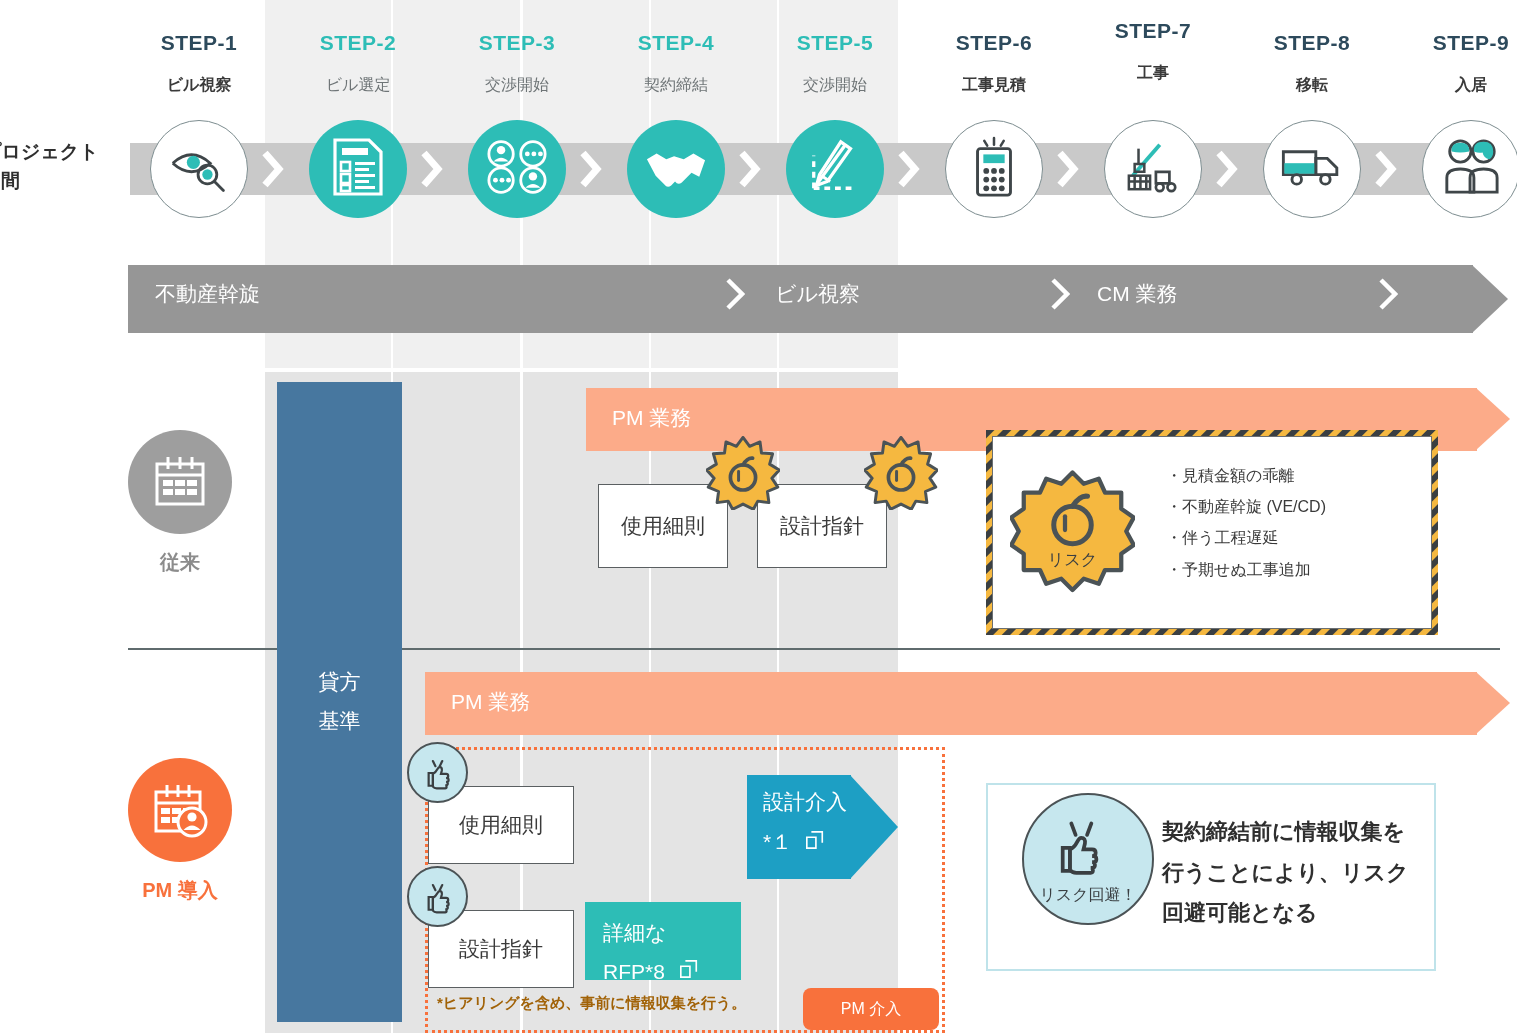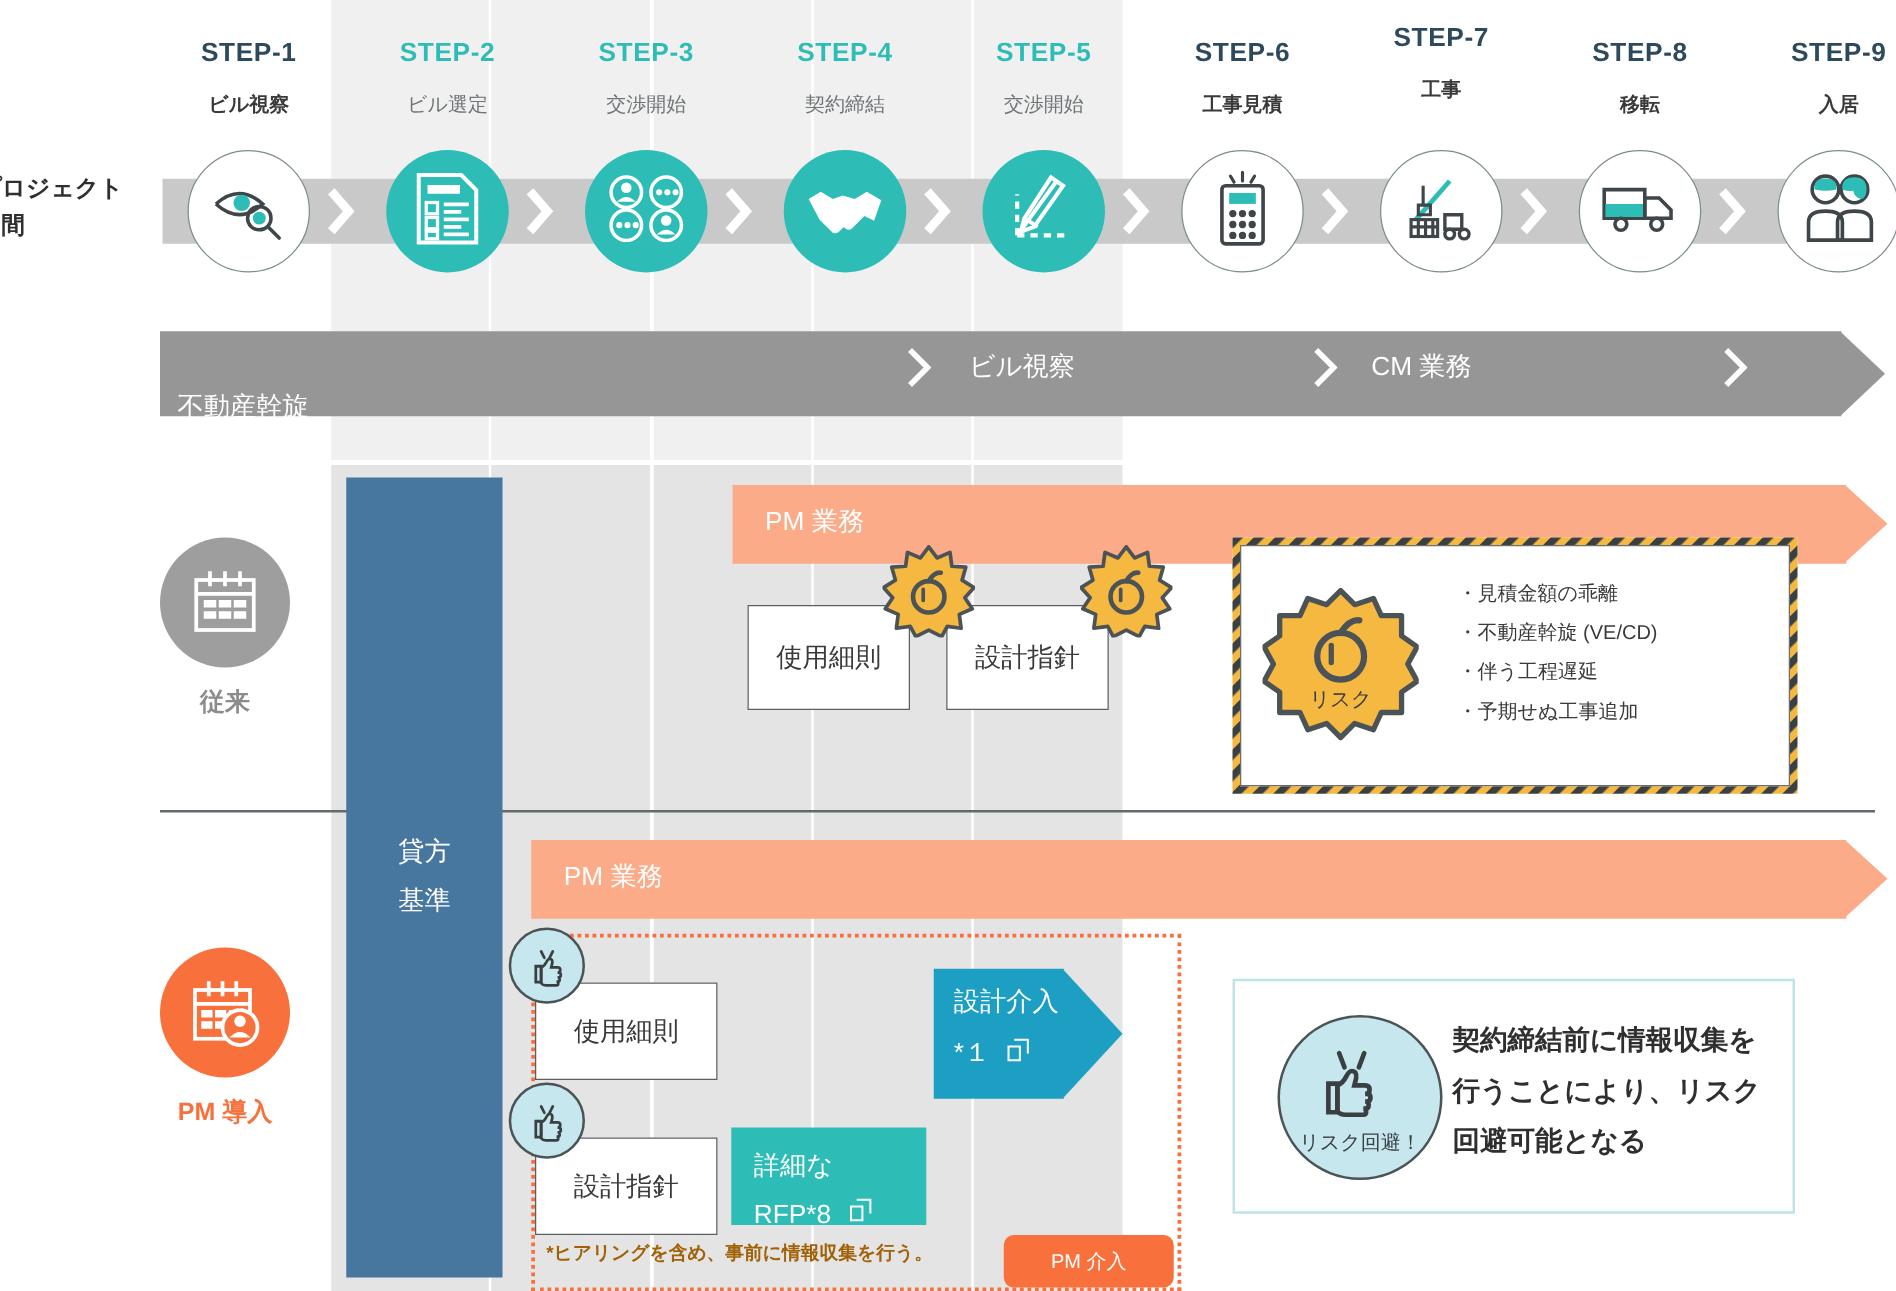--- a/index.html
+++ b/index.html
@@ -474,21 +474,21 @@
 
   <div class="side-label" style="left:-18px;top:137px;">
     <div>プロジェクト</div>
     <div>期間</div>
   </div>
 
   <div class="svc-arrow">
     <div class="body"></div>
       <div class="tip"></div>
   </div>
-  <div class="svc-txt" style="left:142px;margin-top:32px;">不動産幹旋</div>
+  <div class="svc-txt" style="left:155px;">不動産幹旋</div>
   <div class="svc-txt" style="left:775px;">ビル視察</div>
   <div class="svc-txt" style="left:1097px;">CM 業務</div>
   <div class="svc-chev" style="left:725px;">
     <svg viewBox="0 0 20 32" width="20" height="32">
         <path d="M3 2 L17 16 L3 30" fill="none" stroke="#fff" stroke-width="4.5"></path>
       </svg>
   </div>
   <div class="svc-chev" style="left:1050px;">
     <svg viewBox="0 0 20 32" width="20" height="32">
         <path d="M3 2 L17 16 L3 30" fill="none" stroke="#fff" stroke-width="4.5"></path>
@@ -661,21 +661,21 @@
           </svg>
       </span>
     </div>
   </div>
 
   <div class="footnote" style="left:437px;top:995px;">*ヒアリングを含め、事前に情報収集を行う。</div>
 
   <div class="pm-badge" style="left:803px;top:988px;width:136px;height:42px;">PM 介入</div>
 
   <div class="advice-panel" style="left:986px;top:783px;width:450px;height:188px;"></div>
-  <div class="thumb" style="left:1022px;top:812px;width:128px;height:128px;">
+  <div class="thumb" style="left:1022px;top:793px;width:128px;height:128px;">
     <svg width="128" height="128" viewBox="0 0 100 100">
       <g fill="none" stroke="#3a3f42" stroke-width="2.6" stroke-linecap="round" transform="translate(28,20) scale(1.12)">
         <line x1="8" y1="2" x2="11" y2="10"></line>
           <line x1="22" y1="2" x2="19" y2="10"></line>
         <path d="M2 19 h5 v16 h-5 z"></path>
         <path d="M7 20 q3 -1 5 -5 q1.5 -3 3 -3 q3 0 2.5 4 l-1 4 h6 q2.5 0 2.5 2.4 t-2.5 2.4 h1 q2 0 2 2.1 t-2 2.1 h-1 q2 0 2 2 t-2 2 h-1 q1.6 0 1.6 1.7 t-1.6 1.7 h-10 q-3 0 -4.5 -2 z"></path>
       </g>
       <text x="50" y="82" font-family="'Liberation Sans',sans-serif" font-size="12.5" fill="#3a3f42" text-anchor="middle">リスク回避！</text>
     </svg>
   </div>

